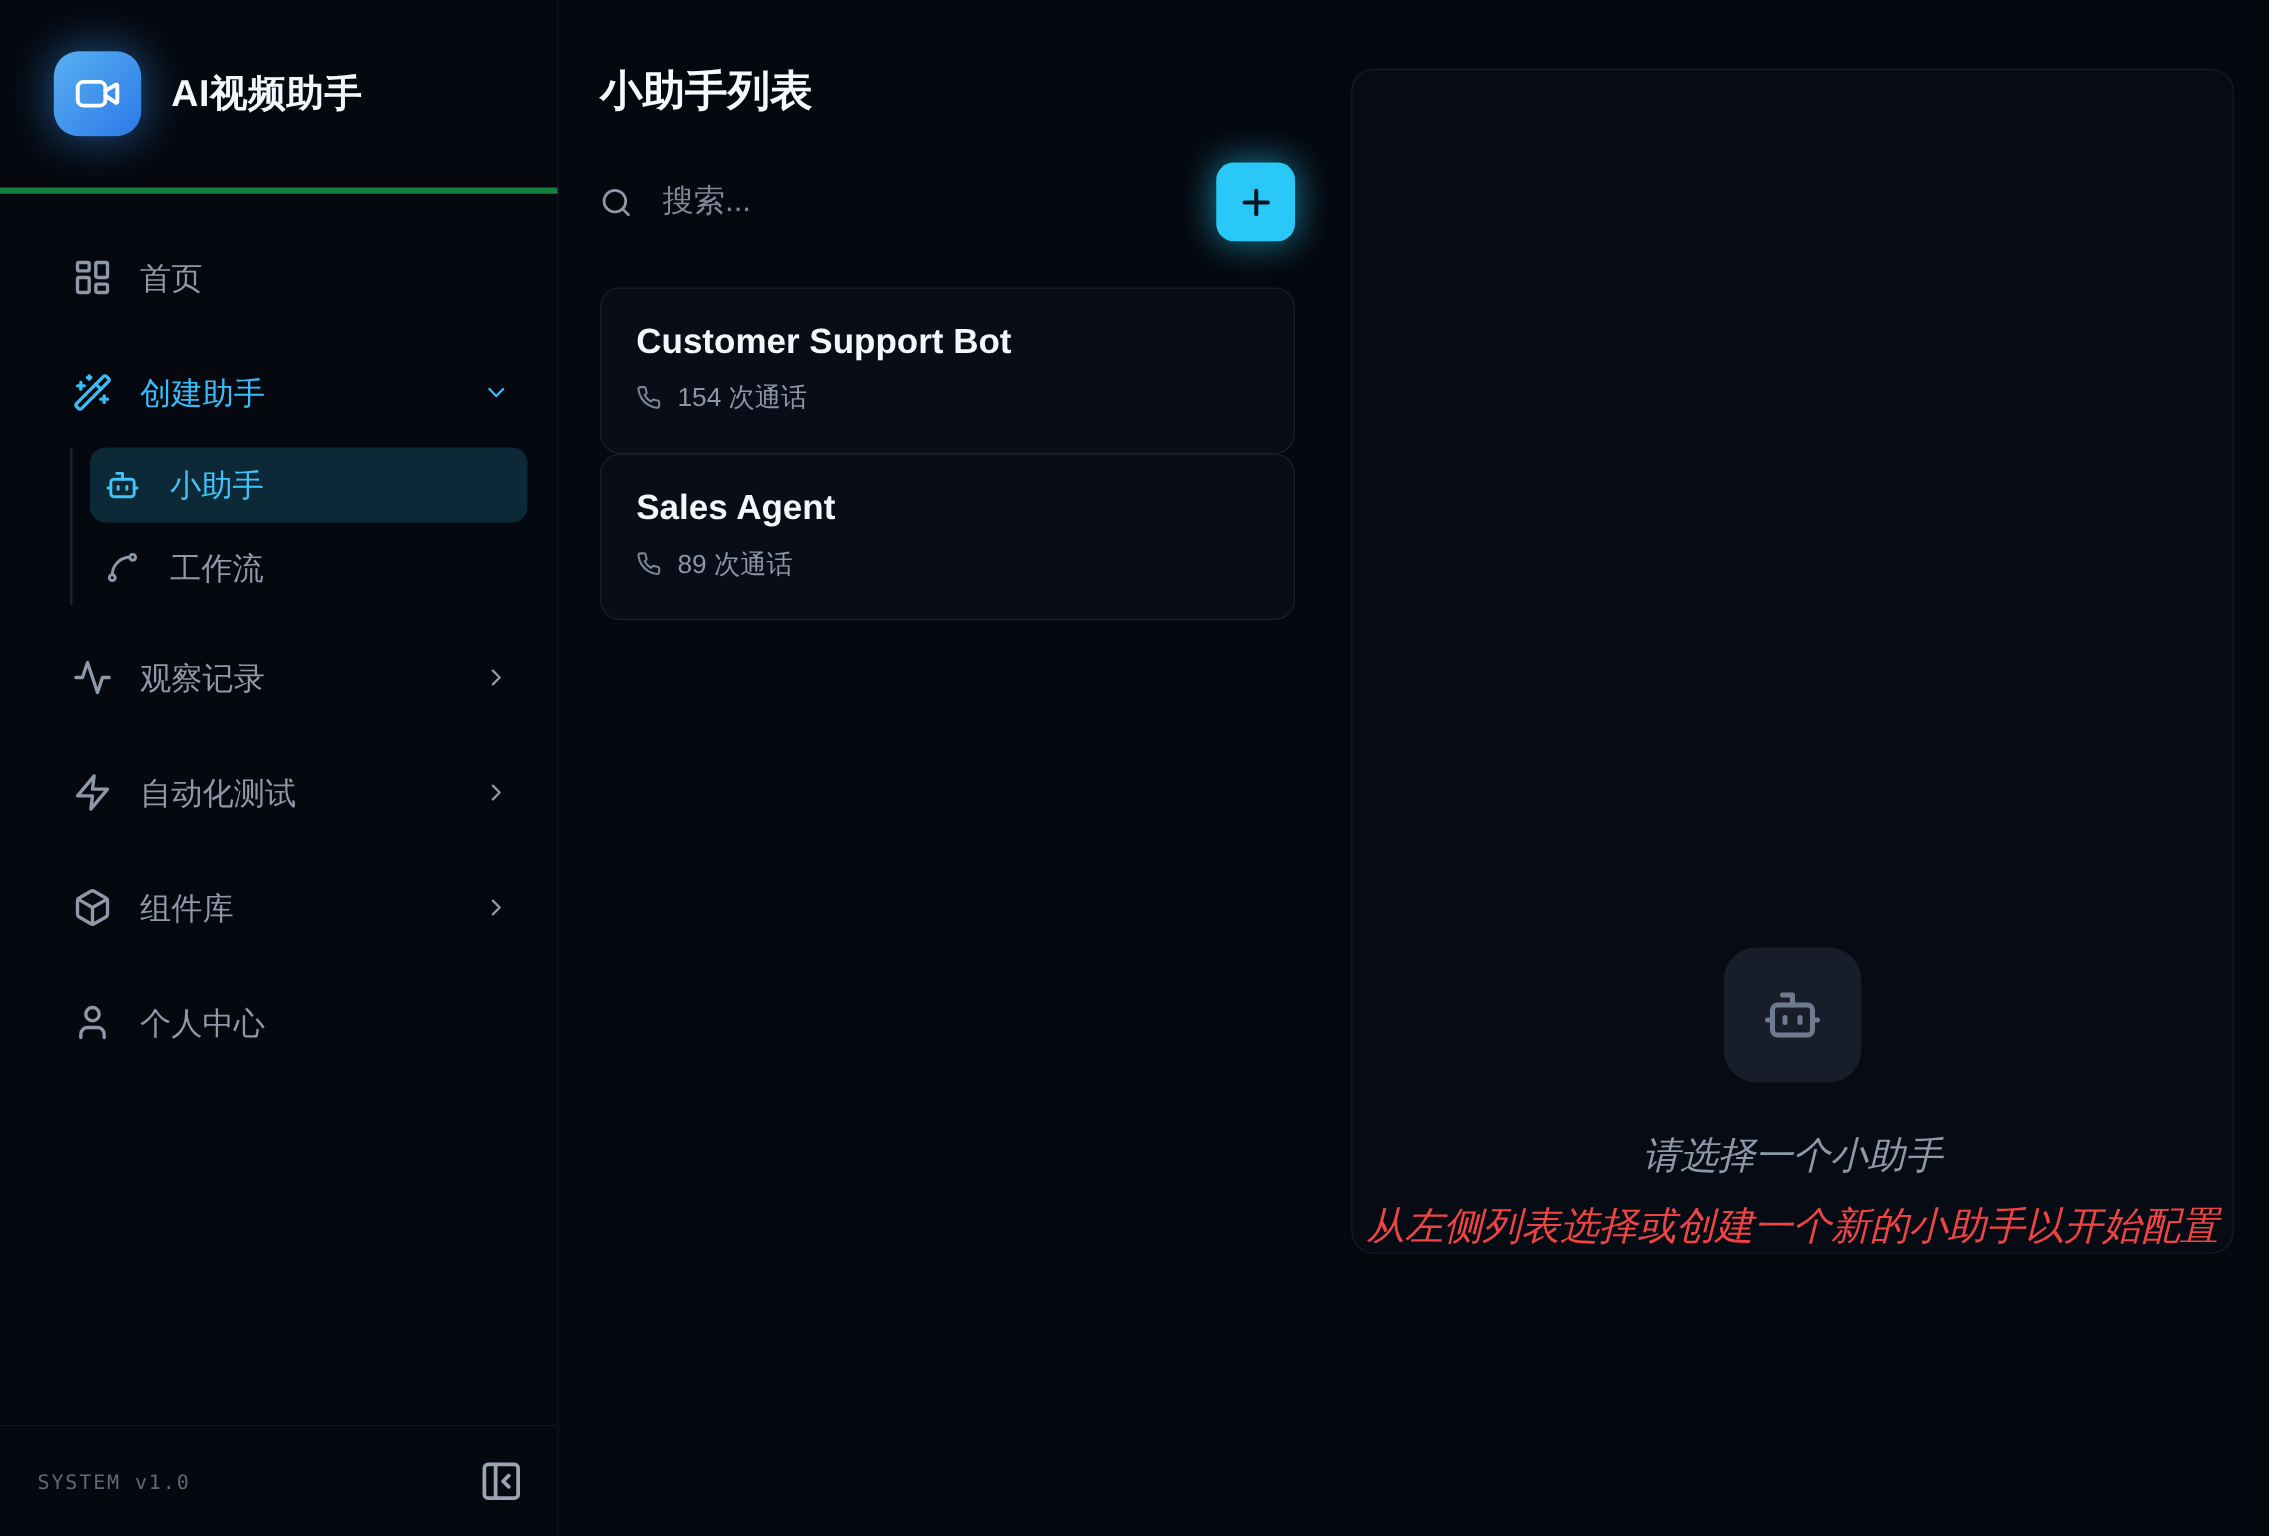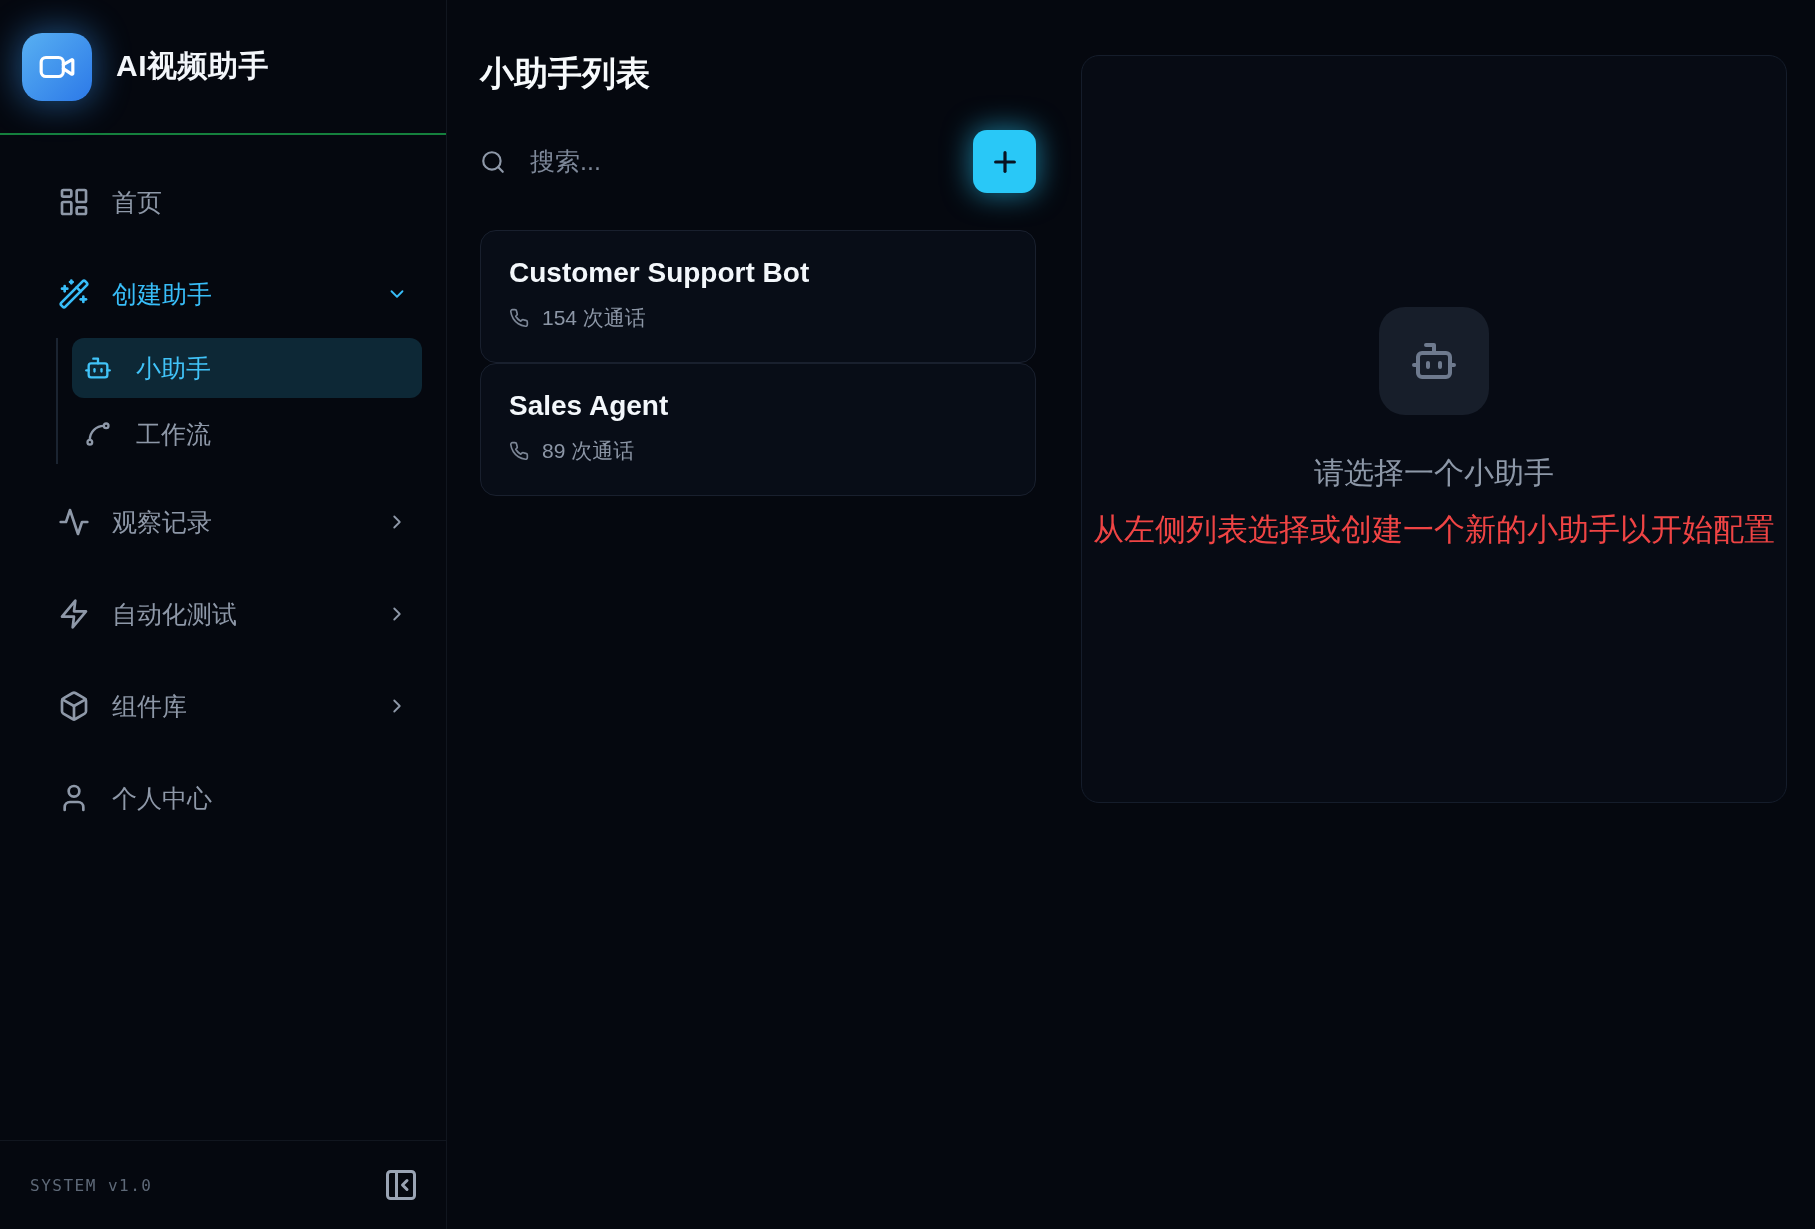--- a/index.html
+++ b/index.html
@@ -4,21 +4,21 @@
 <style>
   * { margin:0; padding:0; box-sizing:border-box; }
   html,body { background:#05080f; }
   body { font-family:"Liberation Sans","DejaVu Sans",sans-serif; }
   .stage { position:relative; width:1815px; height:1229px; background:#05080f; overflow:hidden; color:#8e98a8; }
 
   .ic { fill:none; stroke:currentColor; stroke-width:2; stroke-linecap:round; stroke-linejoin:round; display:block; }
 
   
   .sidebar { position:absolute; left:0; top:0; width:447px; height:100%; display:flex; flex-direction:column; border-right:1px solid #11161f; }
-  .sb-header { height:135px; flex:0 0 auto; display:flex; align-items:center; gap:24px; padding:0 32px 0 22px; border-bottom:2px solid #15803d; }
+  .sb-header { height:155px; flex:0 0 auto; display:flex; align-items:center; gap:24px; padding:0 32px 0 43px; border-bottom:5px solid #15803d; }
   .logo { width:70px; height:68px; border-radius:20px; background:linear-gradient(135deg,#58b0f2 0%,#2c79e8 100%); box-shadow:0 0 34px 4px rgba(56,150,242,.45); display:flex; align-items:center; justify-content:center; color:#fff; flex:0 0 auto; }
   .app-title { font-size:30px; font-weight:700; color:#f3f6fa; letter-spacing:.5px; }
 
   .nav { flex:1 1 auto; padding:39px 24px 0 24px; }
   .nav-item { height:56px; display:flex; align-items:center; padding:0 14px 0 34px; border-radius:12px; font-size:25px; color:#8e98a8; cursor:pointer; margin-bottom:36px; }
   .nav-item .mi { width:32px; height:32px; margin-right:22px; flex:0 0 auto; }
   .nav-item .chev { width:22px; height:22px; margin-left:auto; }
   .nav-item.accent { color:#38bdf8; }
 
   .submenu { margin:-20px 0 30px 32px; border-left:2px solid #1b2431; padding-left:14px; }
@@ -40,21 +40,21 @@
   .add-btn { width:63px; height:63px; flex:0 0 auto; margin-left:20px; border:none; border-radius:14px; background:#29c8f7; color:#081322; display:flex; align-items:center; justify-content:center; cursor:pointer; box-shadow:0 0 28px 2px rgba(41,200,247,.55); }
   .add-btn .ic { stroke-width:2.4; }
 
   .cards { margin-top:36px; display:flex; flex-direction:column; }
   .card { height:133px; background:#080d17; border:1px solid #19202e; border-radius:16px; padding:26px 28px; cursor:pointer; }
   .card-title { font-size:28px; font-weight:700; color:#f3f7fb; }
   .card-meta { margin-top:15px; display:flex; align-items:center; gap:13px; font-size:21px; color:#8c96a6; }
   .card-meta .ic { width:20px; height:20px; color:#7b8595; }
 
   
-  .detail-panel { position:absolute; left:1081px; top:55px; width:706px; height:748px; background:#070b14; border:1px solid #151d2b; border-radius:18px; display:flex; align-items:center; justify-content:center; }
+  .detail-panel { position:absolute; left:1081px; top:55px; width:706px; height:948px; background:#070b14; border:1px solid #151d2b; border-radius:18px; display:flex; align-items:flex-end; justify-content:center;font-style:italic; }
   .empty-state { text-align:center; }
   .empty-icon-box { width:110px; height:108px; border-radius:26px; background:#171e2a; margin:0 auto; display:flex; align-items:center; justify-content:center; color:#6e7a8e; }
   .empty-title { margin-top:38px; font-size:30px; color:#8d98a8; }
   .empty-subtitle { margin-top:15px; font-size:31px; color:#ef4444; }
 </style>
 </head>
 <body>
 
 <div class="stage">
 

